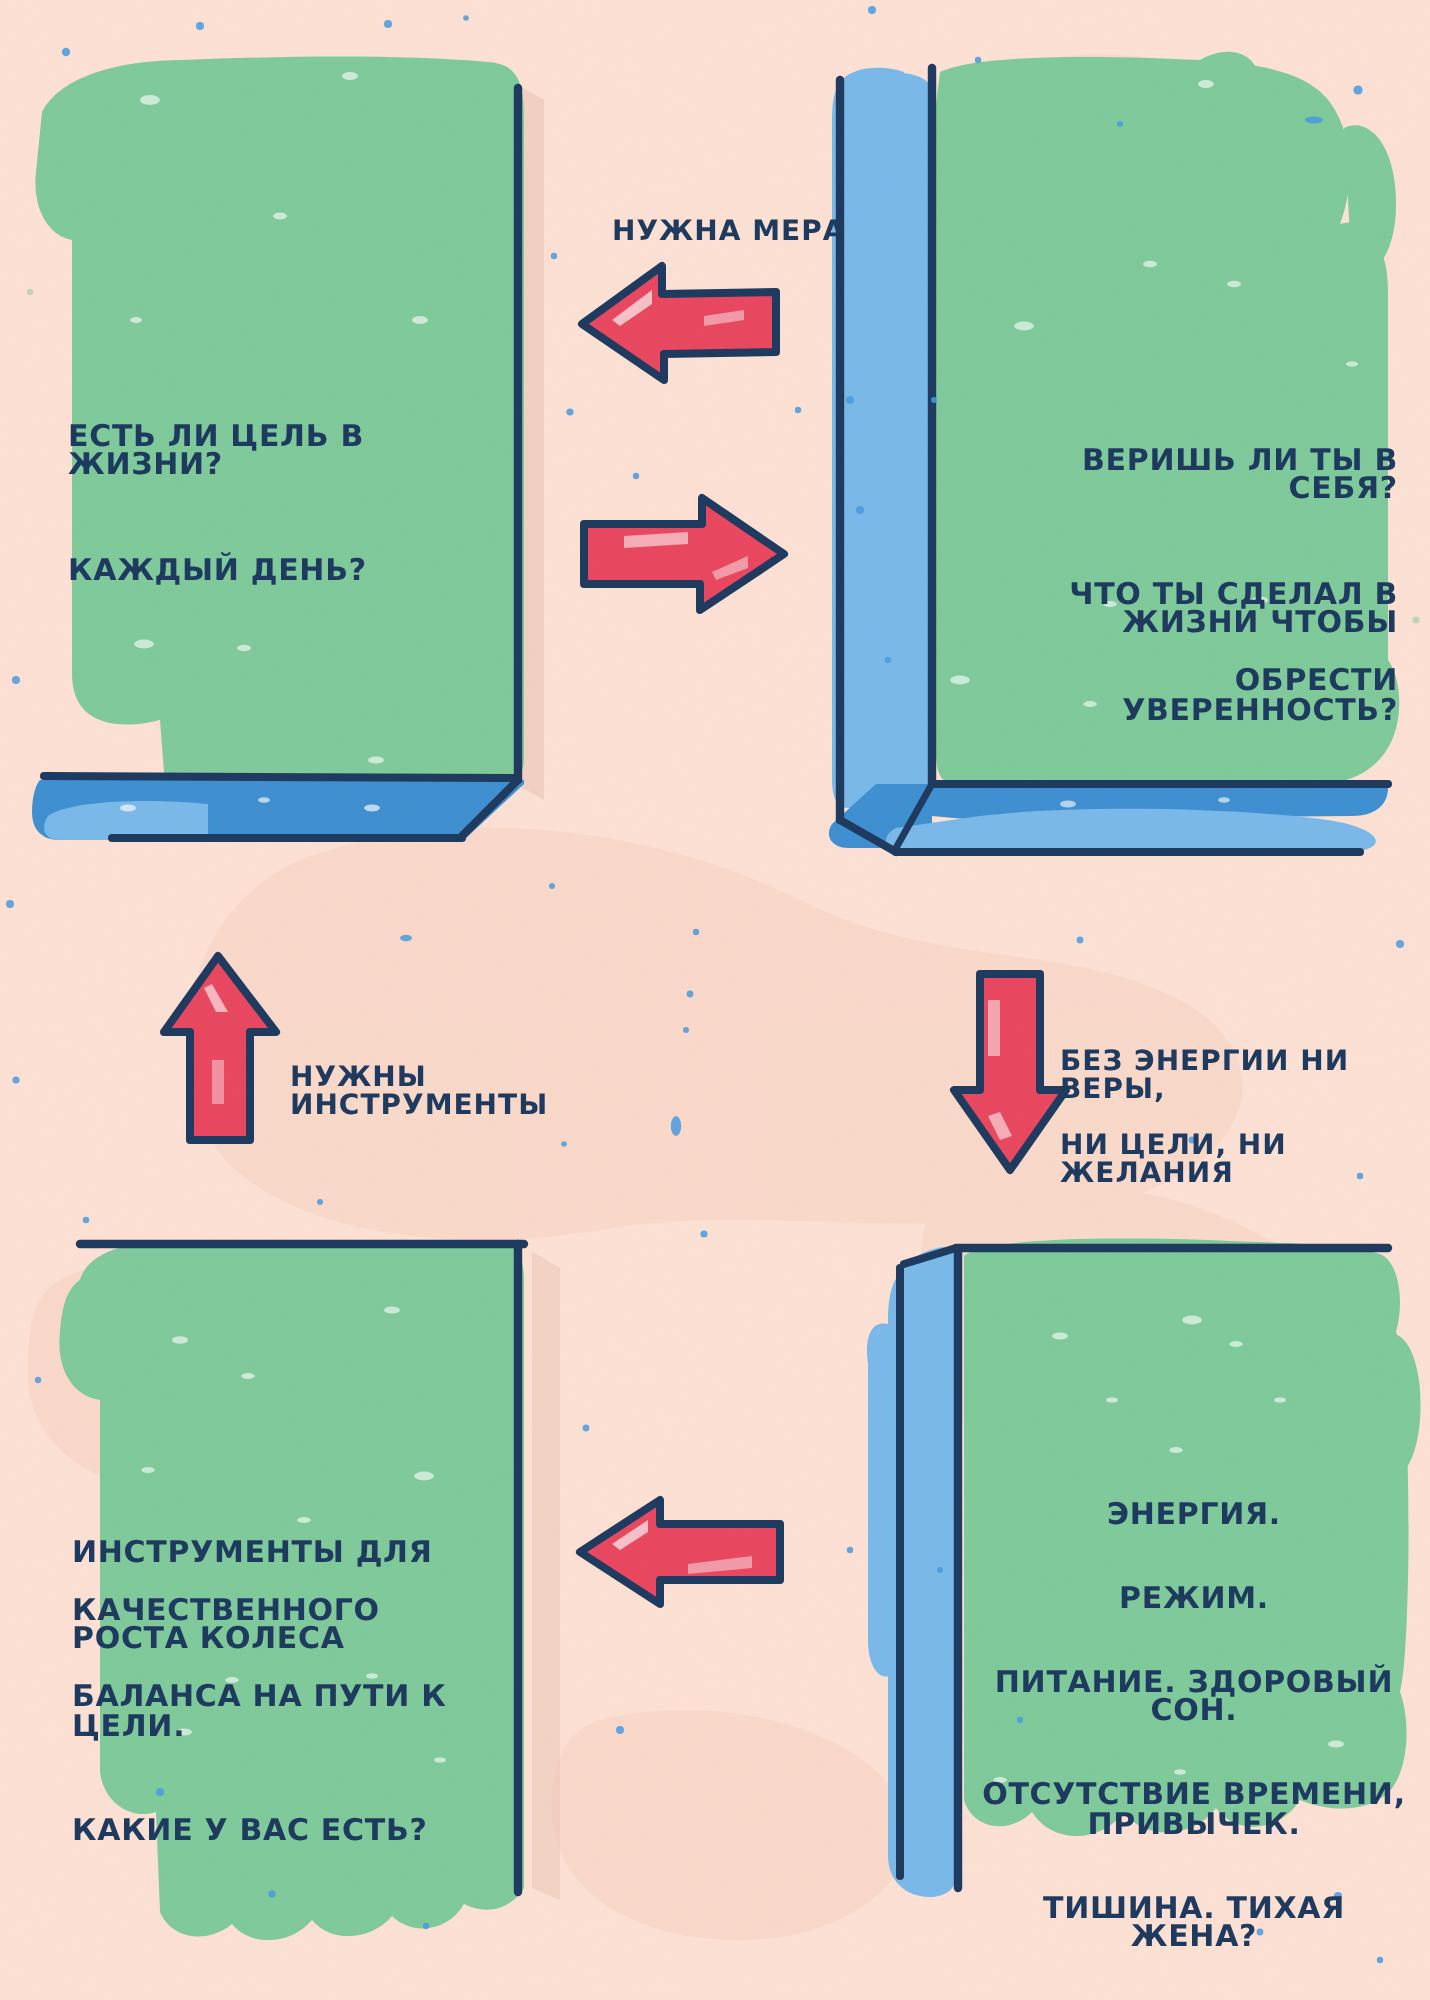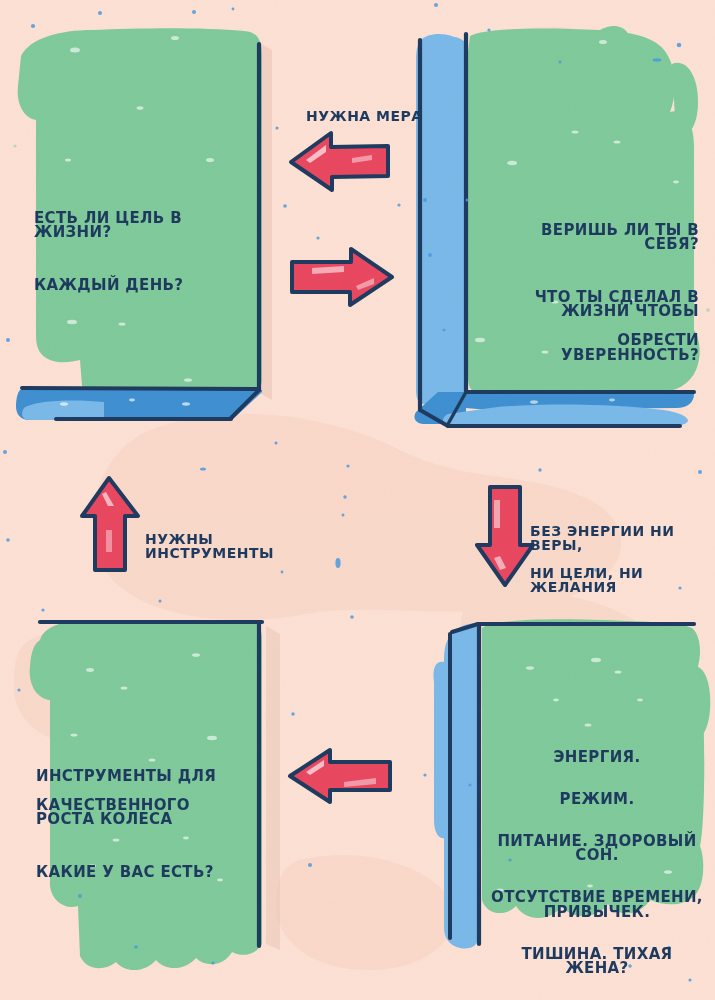--- a/index.html
+++ b/index.html
@@ -320,20 +320,21 @@
     <div class="txt panel-text" id="t-tr">
       <span class="ln">ВЕРИШЬ ЛИ ТЫ В СЕБЯ?</span>
       <span class="gap"></span>
       <span class="ln">ЧТО ТЫ СДЕЛАЛ В ЖИЗНИ ЧТОБЫ</span>
       <span class="ln">ОБРЕСТИ УВЕРЕННОСТЬ?</span>
     </div>
 
     <div class="txt panel-text" id="t-bl">
       <span class="ln">ИНСТРУМЕНТЫ ДЛЯ</span>
       <span class="ln">КАЧЕСТВЕННОГО РОСТА КОЛЕСА</span>
+      <span class="ln">БАЛАНСА НА ПУТИ К ЦЕЛИ.</span>
       <span class="gap"></span>
       <span class="ln">КАКИЕ У ВАС ЕСТЬ?</span>
     </div>
 
     <div class="txt panel-text list-text" id="t-br">
       <span class="ln">ЭНЕРГИЯ.</span>
       <span class="ln">РЕЖИМ.</span>
       <span class="ln">ПИТАНИЕ. ЗДОРОВЫЙ СОН.</span>
       <span class="ln">ОТСУТСТВИЕ ВРЕМЕНИ, ПРИВЫЧЕК.</span>
       <span class="ln">ТИШИНА. ТИХАЯ ЖЕНА?</span>

